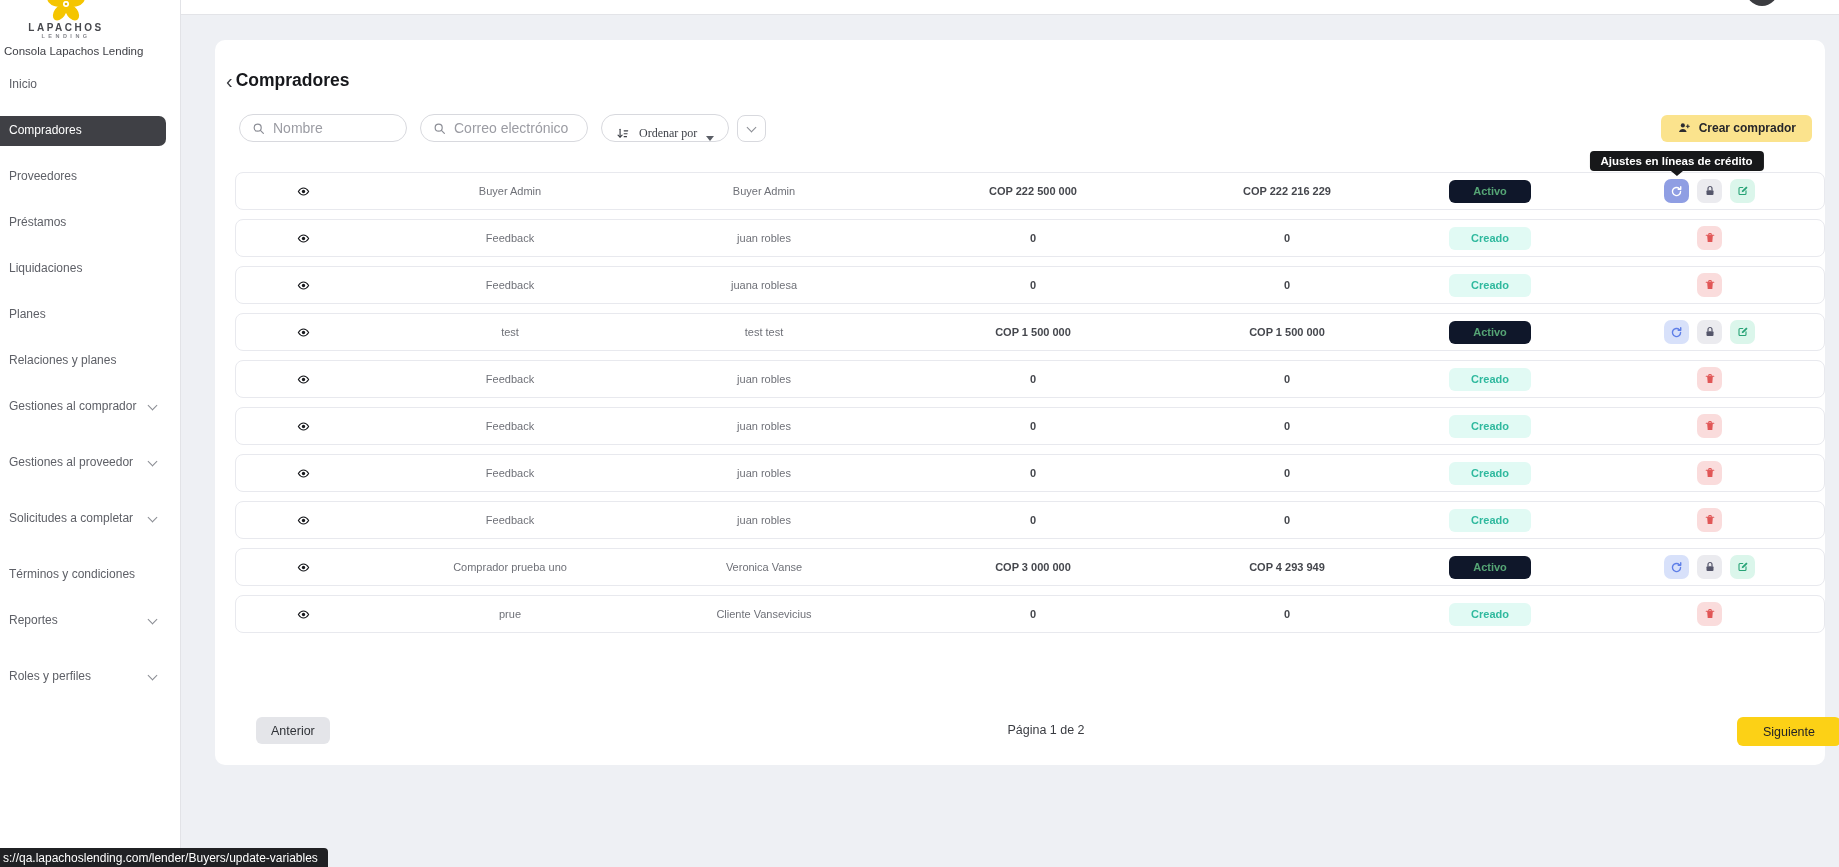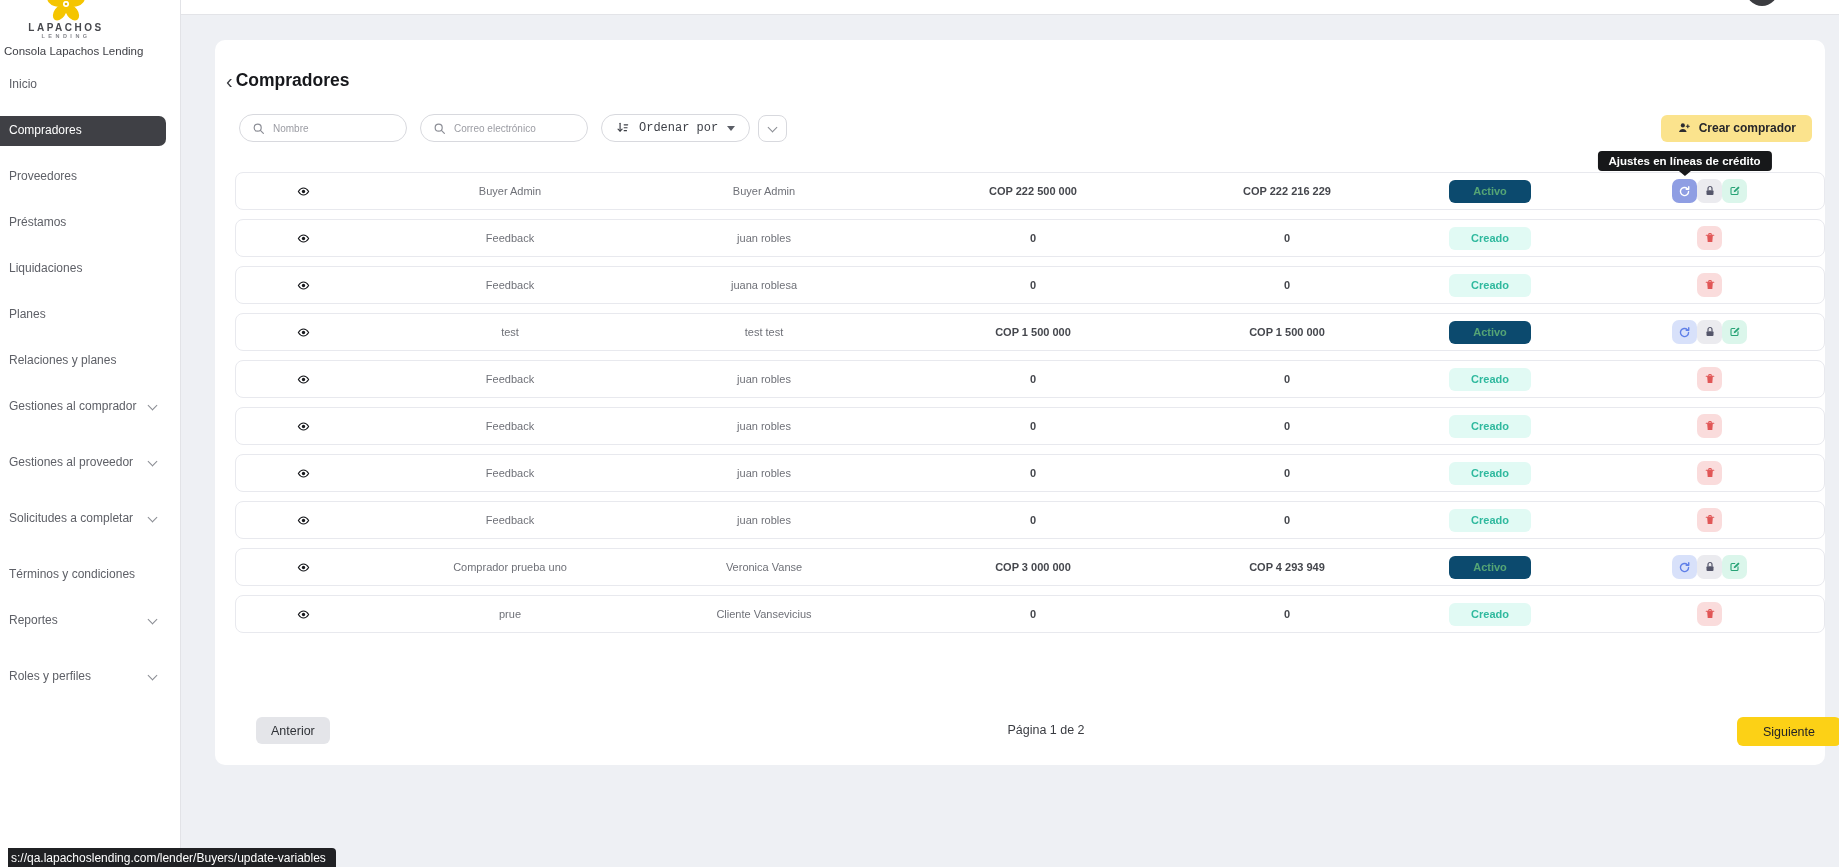--- a/index.html
+++ b/index.html
@@ -26,58 +26,58 @@
   .side-item .side-label{flex:1;line-height:1.3;}
   .side-item.active{background:#3f4045;border-radius:0 7px 7px 0;color:#fff;font-weight:500;}
   .chev{width:7px;height:7px;border-right:1.6px solid #8a8c93;border-bottom:1.6px solid #8a8c93;transform:rotate(45deg);margin-top:-4px;flex:none;}
   
   .card{position:absolute;left:215px;top:40px;width:1610px;height:725px;background:#fff;border-radius:10px;z-index:1;}
   .title-row{position:absolute;left:11px;top:30px;display:flex;align-items:center;}
   .back-chev{font-size:20px;color:#3a3c42;margin-right:3px;line-height:1;cursor:pointer;}
   .page-title{font-size:17.5px;font-weight:700;color:#17181c;}
   .filter-row{position:absolute;left:24px;top:74px;right:13px;display:flex;align-items:center;}
   .pill{display:flex;align-items:center;gap:8px;height:28px;width:168px;border:1px solid #d8d9de;border-radius:14px;padding:0 12px;background:#fff;margin-right:13px;}
-  .pill input{border:none;outline:none;width:100%;font-size:10px;color:#be185d;font-family:"Liberation Sans",sans-serif;background:transparent;}
+  .pill input{border:none;outline:none;width:100%;font-size:14px;color:#be185d;font-family:"Liberation Sans",sans-serif;background:transparent;}
   .pill input::placeholder{color:#9b9ca3;}
-  .sort-btn{display:flex;align-items:center;gap:9px;height:28px;border:1px solid #d8d9de;border-radius:14px;padding:0 14px;background:#fff;font-size:12px;color:#3c3f46;cursor:pointer;margin-right:8px;font-family:Liberation Mono, monospace;}
+  .sort-btn{display:flex;align-items:flex-end;gap:9px;height:28px;border:1px solid #d8d9de;border-radius:14px;padding:0 14px;background:#fff;font-size:12px;color:#3c3f46;cursor:pointer;margin-right:8px;font-family:Liberation Serif, serif;}
   .caret{width:0;height:0;border-left:4px solid transparent;border-right:4px solid transparent;border-top:5px solid #5b5e66;}
   .expand-btn{width:29px;height:27px;border:1px solid #d8d9de;border-radius:8px;background:#fff;display:flex;align-items:center;justify-content:center;cursor:pointer;}
   .expand-btn .chev{margin-top:-2px;}
   .create-btn{margin-left:auto;display:flex;align-items:center;gap:8px;height:27px;padding:0 16px;border:none;border-radius:6px;background:#FBE38D;font-size:12px;font-weight:600;color:#26262a;cursor:pointer;font-family:"Liberation Sans",sans-serif;}
   
   .table-wrap{position:absolute;left:20px;top:132px;width:1590px;}
   .hgrid{display:grid;grid-template-columns:135px 278px 230px 308px 200px 206px 233px;align-items:center;}
   .t-header{height:36px;background:#fafafb;border:1px solid #ececf1;border-radius:8px;margin-bottom:10px;}
   .th{text-align:center;font-size:11px;font-weight:700;color:#17181c;}
   .trow{height:38px;background:#fff;border:1px solid #e8e9ee;border-radius:8px;margin-bottom:9px;}
   .td{display:flex;justify-content:center;align-items:center;font-size:11px;color:#6f7178;}
   .amount{color:#45474d;font-weight:600;}
   .eye-btn{background:none;border:none;cursor:pointer;display:flex;align-items:center;justify-content:center;padding:2px;}
   .badge{display:inline-flex;justify-content:center;align-items:center;width:82px;height:23px;border-radius:6px;font-size:11px;font-weight:600;}
-  .b-active{background:#0c4a6e;color:#55a575;}
+  .b-active{background:#0f172a;color:#55a575;}
   .b-created{background:#e1faf4;color:#2fb99e;}
-  .actions{display:flex;gap:0;align-items:center;}
+  .actions{display:flex;gap:8px;align-items:center;}
   .abtn-wrap{position:relative;}
   .abtn{width:25px;height:24px;border:none;border-radius:7px;display:flex;align-items:center;justify-content:center;cursor:pointer;padding:0;}
   .abtn-refresh{background:#d8e1fa;color:#5f7fe8;}
   .abtn-refresh.hl{background:#8f9ee3;color:#fff;}
   .abtn-lock{background:#ebebef;color:#55566b;}
   .abtn-edit{background:#dbf6eb;color:#27a376;}
   .abtn-delete{background:#fadcdc;color:#e15656;}
   .icn{display:inline-flex;align-items:center;justify-content:center;}
   
   .tooltip{position:absolute;bottom:calc(100% + 8px);left:50%;transform:translateX(-50%);background:#17181a;color:#fff;font-size:11.5px;font-weight:700;padding:4px 11px;border-radius:4px;white-space:nowrap;z-index:6;}
   .tooltip i{position:absolute;left:50%;bottom:-5px;transform:translateX(-50%);width:0;height:0;border-left:6px solid transparent;border-right:6px solid transparent;border-top:5px solid #17181a;}
   
   .pagination{position:absolute;left:36px;top:677px;width:1590px;height:28px;}
   .pg-prev{position:absolute;left:5px;top:0;height:27px;padding:0 15px;border:none;border-radius:6px;background:#e4e5e9;font-size:12.5px;color:#2f3237;cursor:pointer;font-family:"Liberation Sans",sans-serif;}
   .pg-info{position:absolute;left:0;right:0;top:6px;text-align:center;font-size:12.5px;color:#3a3c42;}
   .pg-next{position:absolute;right:0;top:0;height:29px;padding:0 26px;border:none;border-radius:6px;background:#FCD116;font-size:12.5px;font-weight:500;color:#222327;cursor:pointer;font-family:"Liberation Sans",sans-serif;}
   
-  .statusbar{position:absolute;left:0;bottom:0;height:19px;background:#202124;color:#fff;font-size:12px;display:flex;align-items:center;padding:0 10px 0 3px;border-radius:0 4px 0 0;white-space:nowrap;z-index:9;margin-left:8px;}
+  .statusbar{position:absolute;left:0;bottom:0;height:19px;background:#202124;color:#fff;font-size:12px;display:flex;align-items:center;padding:0 10px 0 3px;border-radius:0 4px 0 0;white-space:nowrap;z-index:9;}
 </style>
 </head>
 <body>
 
 <div class="topbar"></div>
 <div class="avatar"></div>
 
 <aside class="sidebar">
   <span class="flower icn">
     <svg viewBox="0 0 60 60" width="40" height="40">

